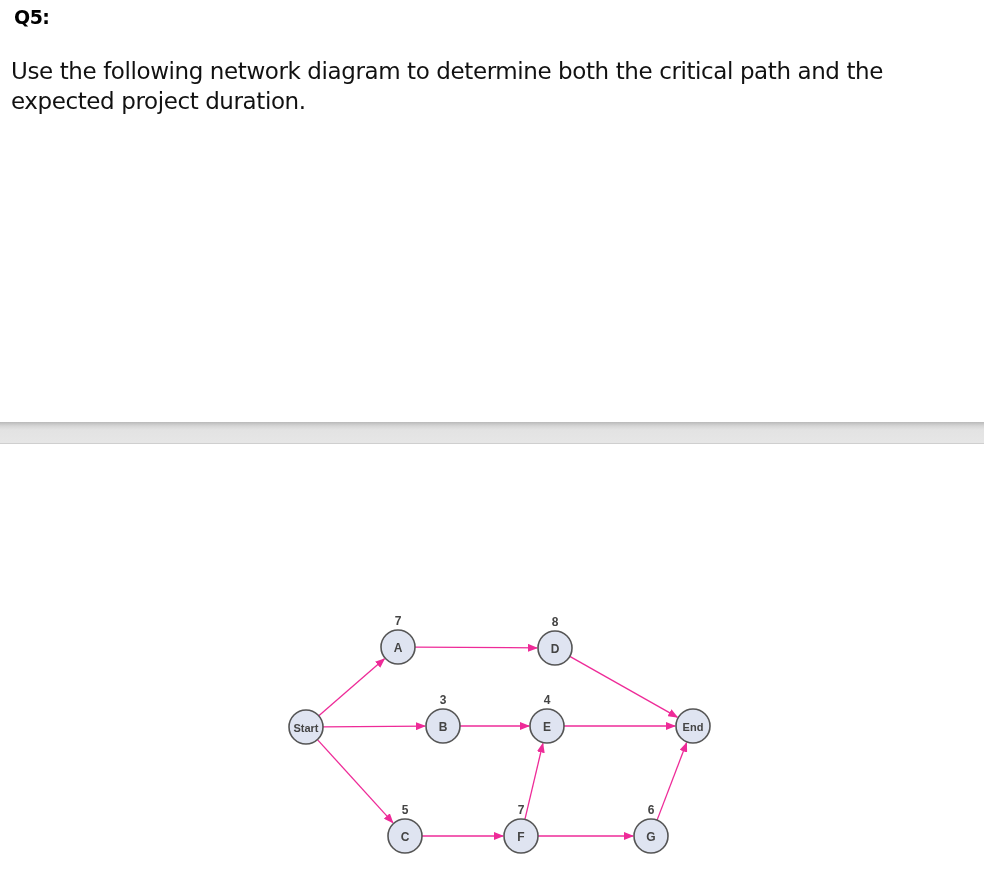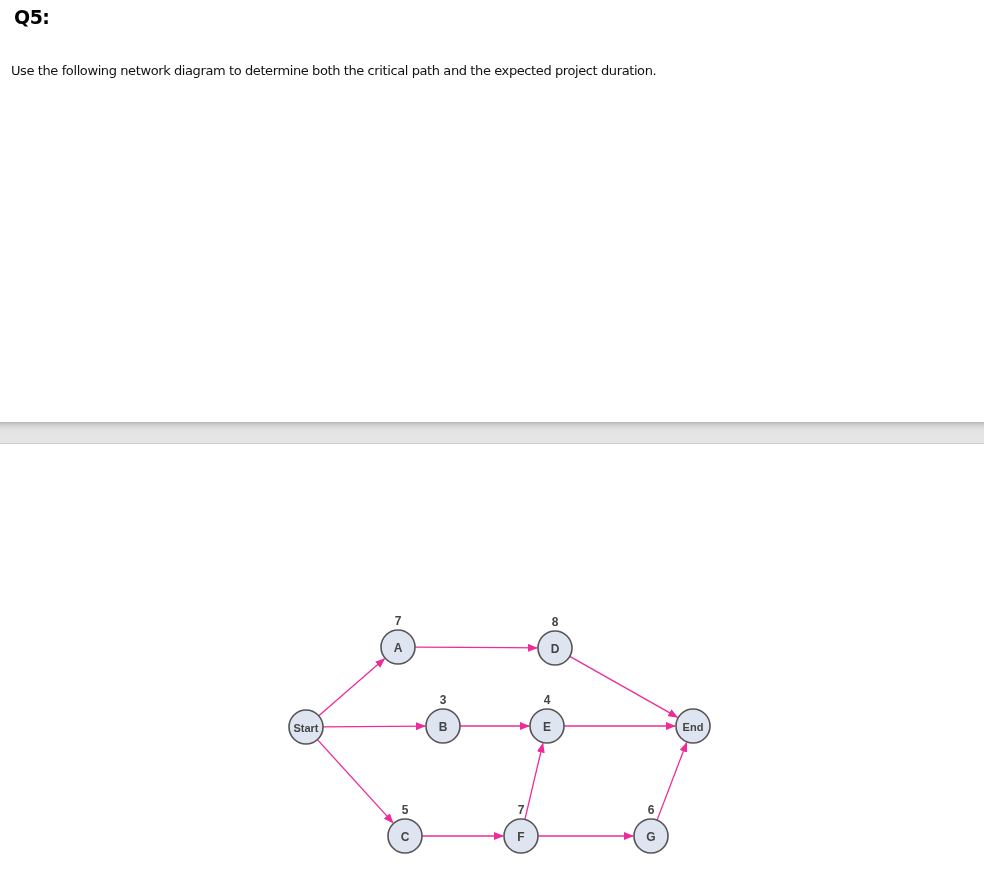--- a/index.html
+++ b/index.html
@@ -7,21 +7,21 @@
     width: 984px; height: 880px; background: #ffffff; position: relative; overflow: hidden;
     font-family: "Liberation Sans", sans-serif; color: #111;
   }
   .q-title {
     position: absolute; left: 14px; top: 6px;
     font-family: "DejaVu Sans", sans-serif; font-weight: bold; font-size: 19px; color: #000;
     letter-spacing: -0.5px;
   }
   .q-text {
     position: absolute; left: 11px; top: 56px; width: 900px;
-    font-family: "DejaVu Sans", sans-serif; font-size: 13px; line-height: 30px; color: #111;
+    font-family: "DejaVu Sans", sans-serif; font-size: 23px; line-height: 30px; color: #111;
     letter-spacing: -0.4px;
   }
   .divider-bar {
     position: absolute; left: 0; top: 422px; width: 984px; height: 21px;
     background: linear-gradient(to bottom, #b9b9b9 0px, #d6d6d6 4px, #e3e3e3 8px, #e6e6e6 20px);
     border-bottom: 1px solid #cfcfcf;
   }
   .diagram { position: absolute; left: 0; top: 0; width: 984px; height: 880px; }
   .node-circle { fill: #dfe4f1; stroke: #555; stroke-width: 1.6; }
   .node-label { font-family: "Liberation Sans", sans-serif; font-weight: bold; fill: #444; text-anchor: middle; dominant-baseline: central; }

